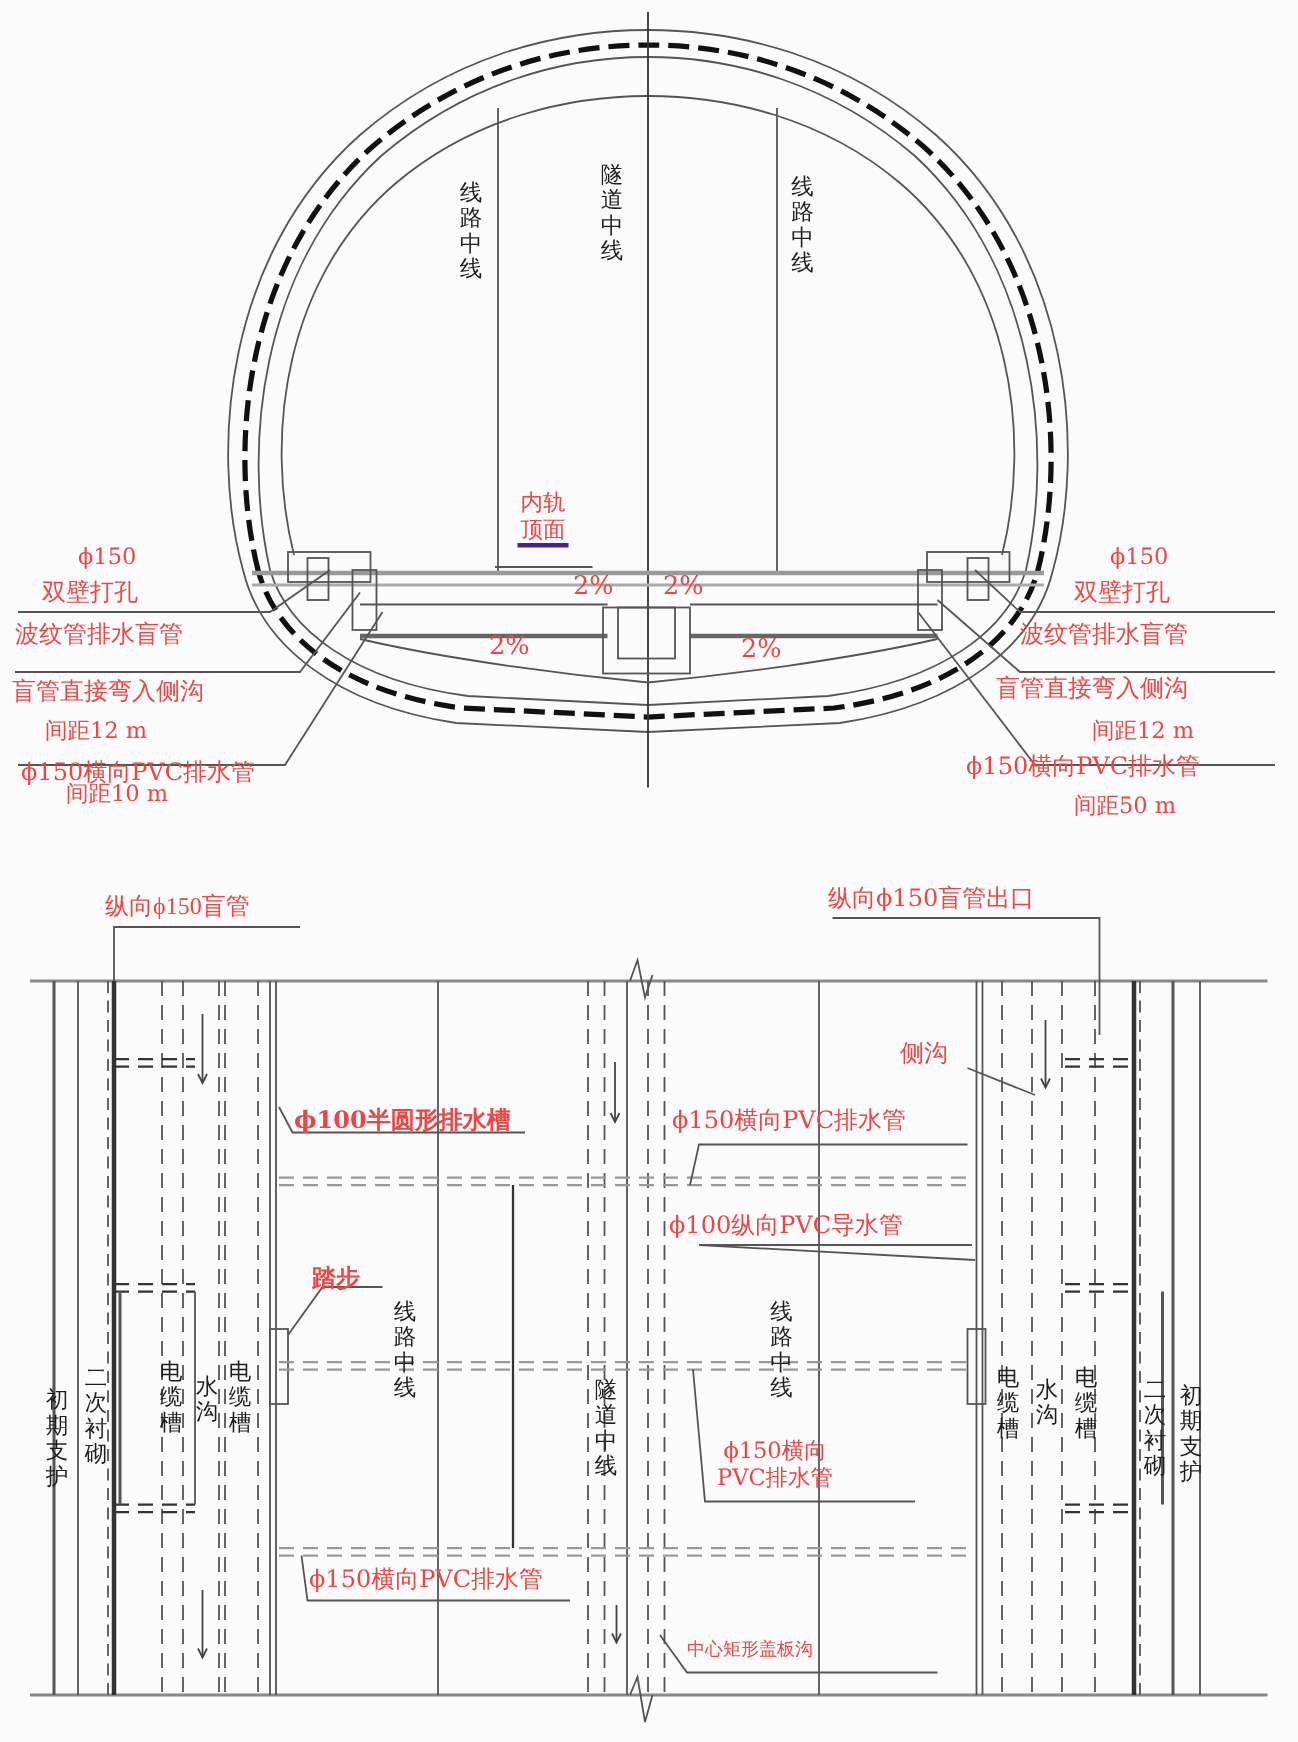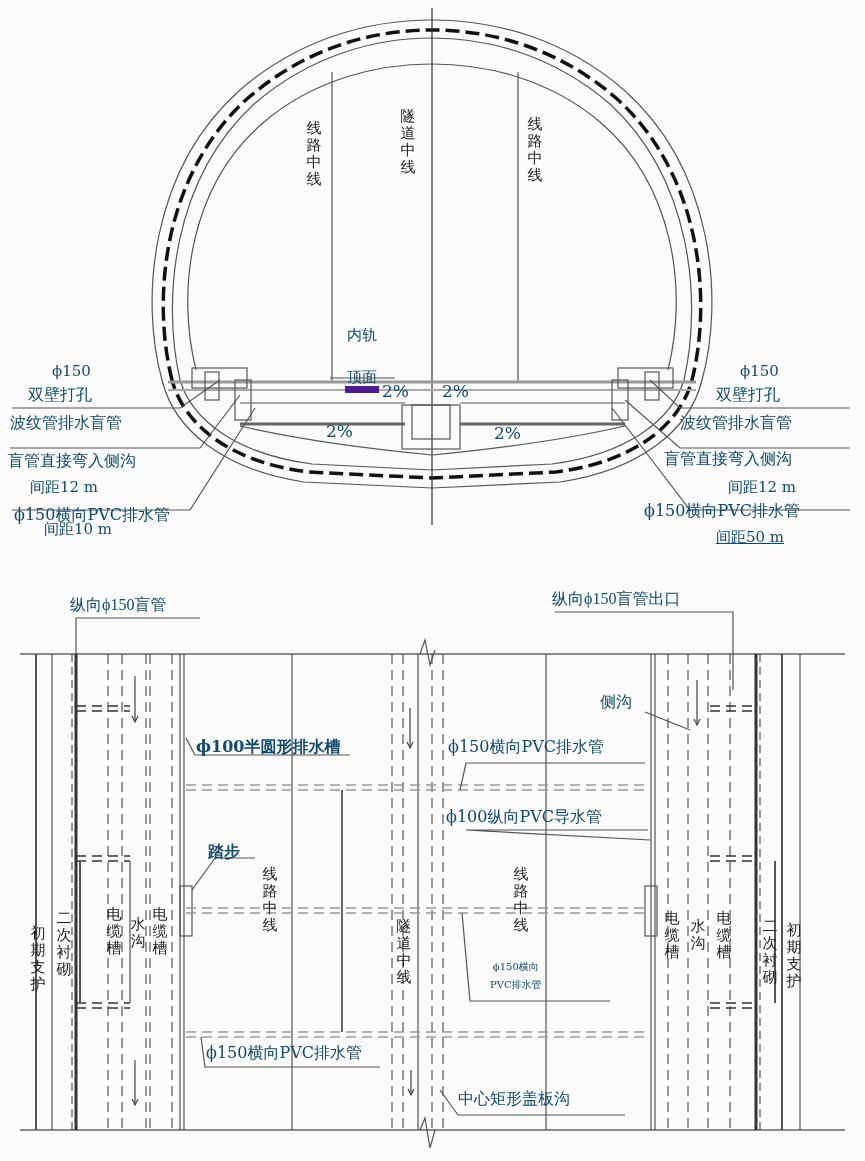--- a/index.html
+++ b/index.html
@@ -1,20 +1,20 @@
 <!DOCTYPE html>
 <html><head>
 <meta charset="utf-8">
 <style>
   html,body{margin:0;padding:0;background:#fbfbfb;}
   body{width:865px;height:1161px;position:relative;overflow:hidden;font-family:"DejaVu Serif",serif;color:#222;}
   svg{position:absolute;left:0;top:0;}
-  .lbl{position:absolute;font-size:15px;line-height:18px;white-space:nowrap;color:#0c4a6e;}
+  .lbl{position:absolute;font-size:15px;line-height:18px;white-space:nowrap;color:#ef4444;}
   .vt{position:absolute;font-size:15px;line-height:17px;width:16px;text-align:center;word-break:break-all;white-space:normal;color:#1e1e1e;}
-  .ul{border-bottom:7px solid #4c1d95;padding:0 2px;margin-top:24px;}
+  .ul{border-bottom:3px solid #4c1d95;padding:0 2px;}
   .ctr{text-align:center;}
 </style>
 </head>
 <body>
 
 <svg width="865" height="1161" viewBox="0 0 865 1161">
   <g fill="none" stroke="#555" stroke-width="1.2">
 
     <path d="M162 380 C140 300 150 170 240 90 C300 38 370 20 432 20 C494 20 564 38 624 90 C714 170 724 300 702 380 C690 430 640 470 560 482 L432 488 L304 482 C224 470 174 430 162 380 Z"></path>
 
@@ -173,40 +173,40 @@
 <div class="lbl" style="left:30px;top:478px;">间距12 m</div>
 <div class="lbl" style="left:14px;top:506px;font-size:16px;">ϕ150横向PVC排水管</div>
 <div class="lbl" style="left:44px;top:520px;">间距10 m</div>
 
 <div class="lbl" style="left:740px;top:362px;">ϕ150</div>
 <div class="lbl" style="left:716px;top:386px;font-size:16px;">双壁打孔</div>
 <div class="lbl" style="left:680px;top:414px;font-size:16px;">波纹管排水盲管</div>
 <div class="lbl" style="left:664px;top:450px;font-size:16px;">盲管直接弯入侧沟</div>
 <div class="lbl" style="left:728px;top:478px;">间距12 m</div>
 <div class="lbl" style="left:644px;top:502px;font-size:16px;">ϕ150横向PVC排水管</div>
-<div class="lbl" style="left:716px;top:528px;text-decoration:underline;">间距50 m</div>
+<div class="lbl" style="left:716px;top:528px;">间距50 m</div>
 
 <div class="lbl" style="left:70px;top:596px;font-size:16px;font-family:Liberation Serif, serif;">纵向ϕ150盲管</div>
-<div class="lbl" style="left:552px;top:590px;font-size:16px;font-family:Liberation Serif, serif;">纵向ϕ150盲管出口</div>
+<div class="lbl" style="left:552px;top:590px;font-size:16px;">纵向ϕ150盲管出口</div>
 <div class="lbl" style="left:600px;top:693px;font-size:16px;">侧沟</div>
 <div class="lbl" style="left:196px;top:738px;font-size:16px;font-weight:bold;">ϕ100半圆形排水槽</div>
 <div class="lbl" style="left:448px;top:738px;font-size:16px;">ϕ150横向PVC排水管</div>
 <div class="lbl" style="left:446px;top:808px;font-size:16px;">ϕ100纵向PVC导水管</div>
 <div class="lbl" style="left:208px;top:843px;font-size:16px;font-weight:bold;">踏步</div>
 
 <div class="vt" style="left:262px;top:866px;">线路中线</div>
 <div class="vt" style="left:513px;top:866px;">线路中线</div>
 <div class="vt" style="left:396px;top:918px;">隧道中线</div>
 
-<div class="lbl ctr" style="left:490px;top:958px;font-size:10px;">
+<div class="lbl ctr" style="left:478px;top:958px;font-size:15px;">
   <div>ϕ150横向</div>
   <div>PVC排水管</div>
 </div>
 <div class="lbl" style="left:206px;top:1044px;font-size:16px;">ϕ150横向PVC排水管</div>
-<div class="lbl" style="left:458px;top:1090px;font-size:16px;">中心矩形盖板沟</div>
+<div class="lbl" style="left:458px;top:1090px;font-size:12px;">中心矩形盖板沟</div>
 
 <div class="vt" style="left:30px;top:925px;">初期支护</div>
 <div class="vt" style="left:56px;top:910px;">二次衬砌</div>
 <div class="vt" style="left:106px;top:906px;">电缆槽</div>
 <div class="vt" style="left:130px;top:916px;">水沟</div>
 <div class="vt" style="left:152px;top:906px;">电缆槽</div>
 
 <div class="vt" style="left:664px;top:910px;">电缆槽</div>
 <div class="vt" style="left:690px;top:918px;">水沟</div>
 <div class="vt" style="left:716px;top:910px;">电缆槽</div>

